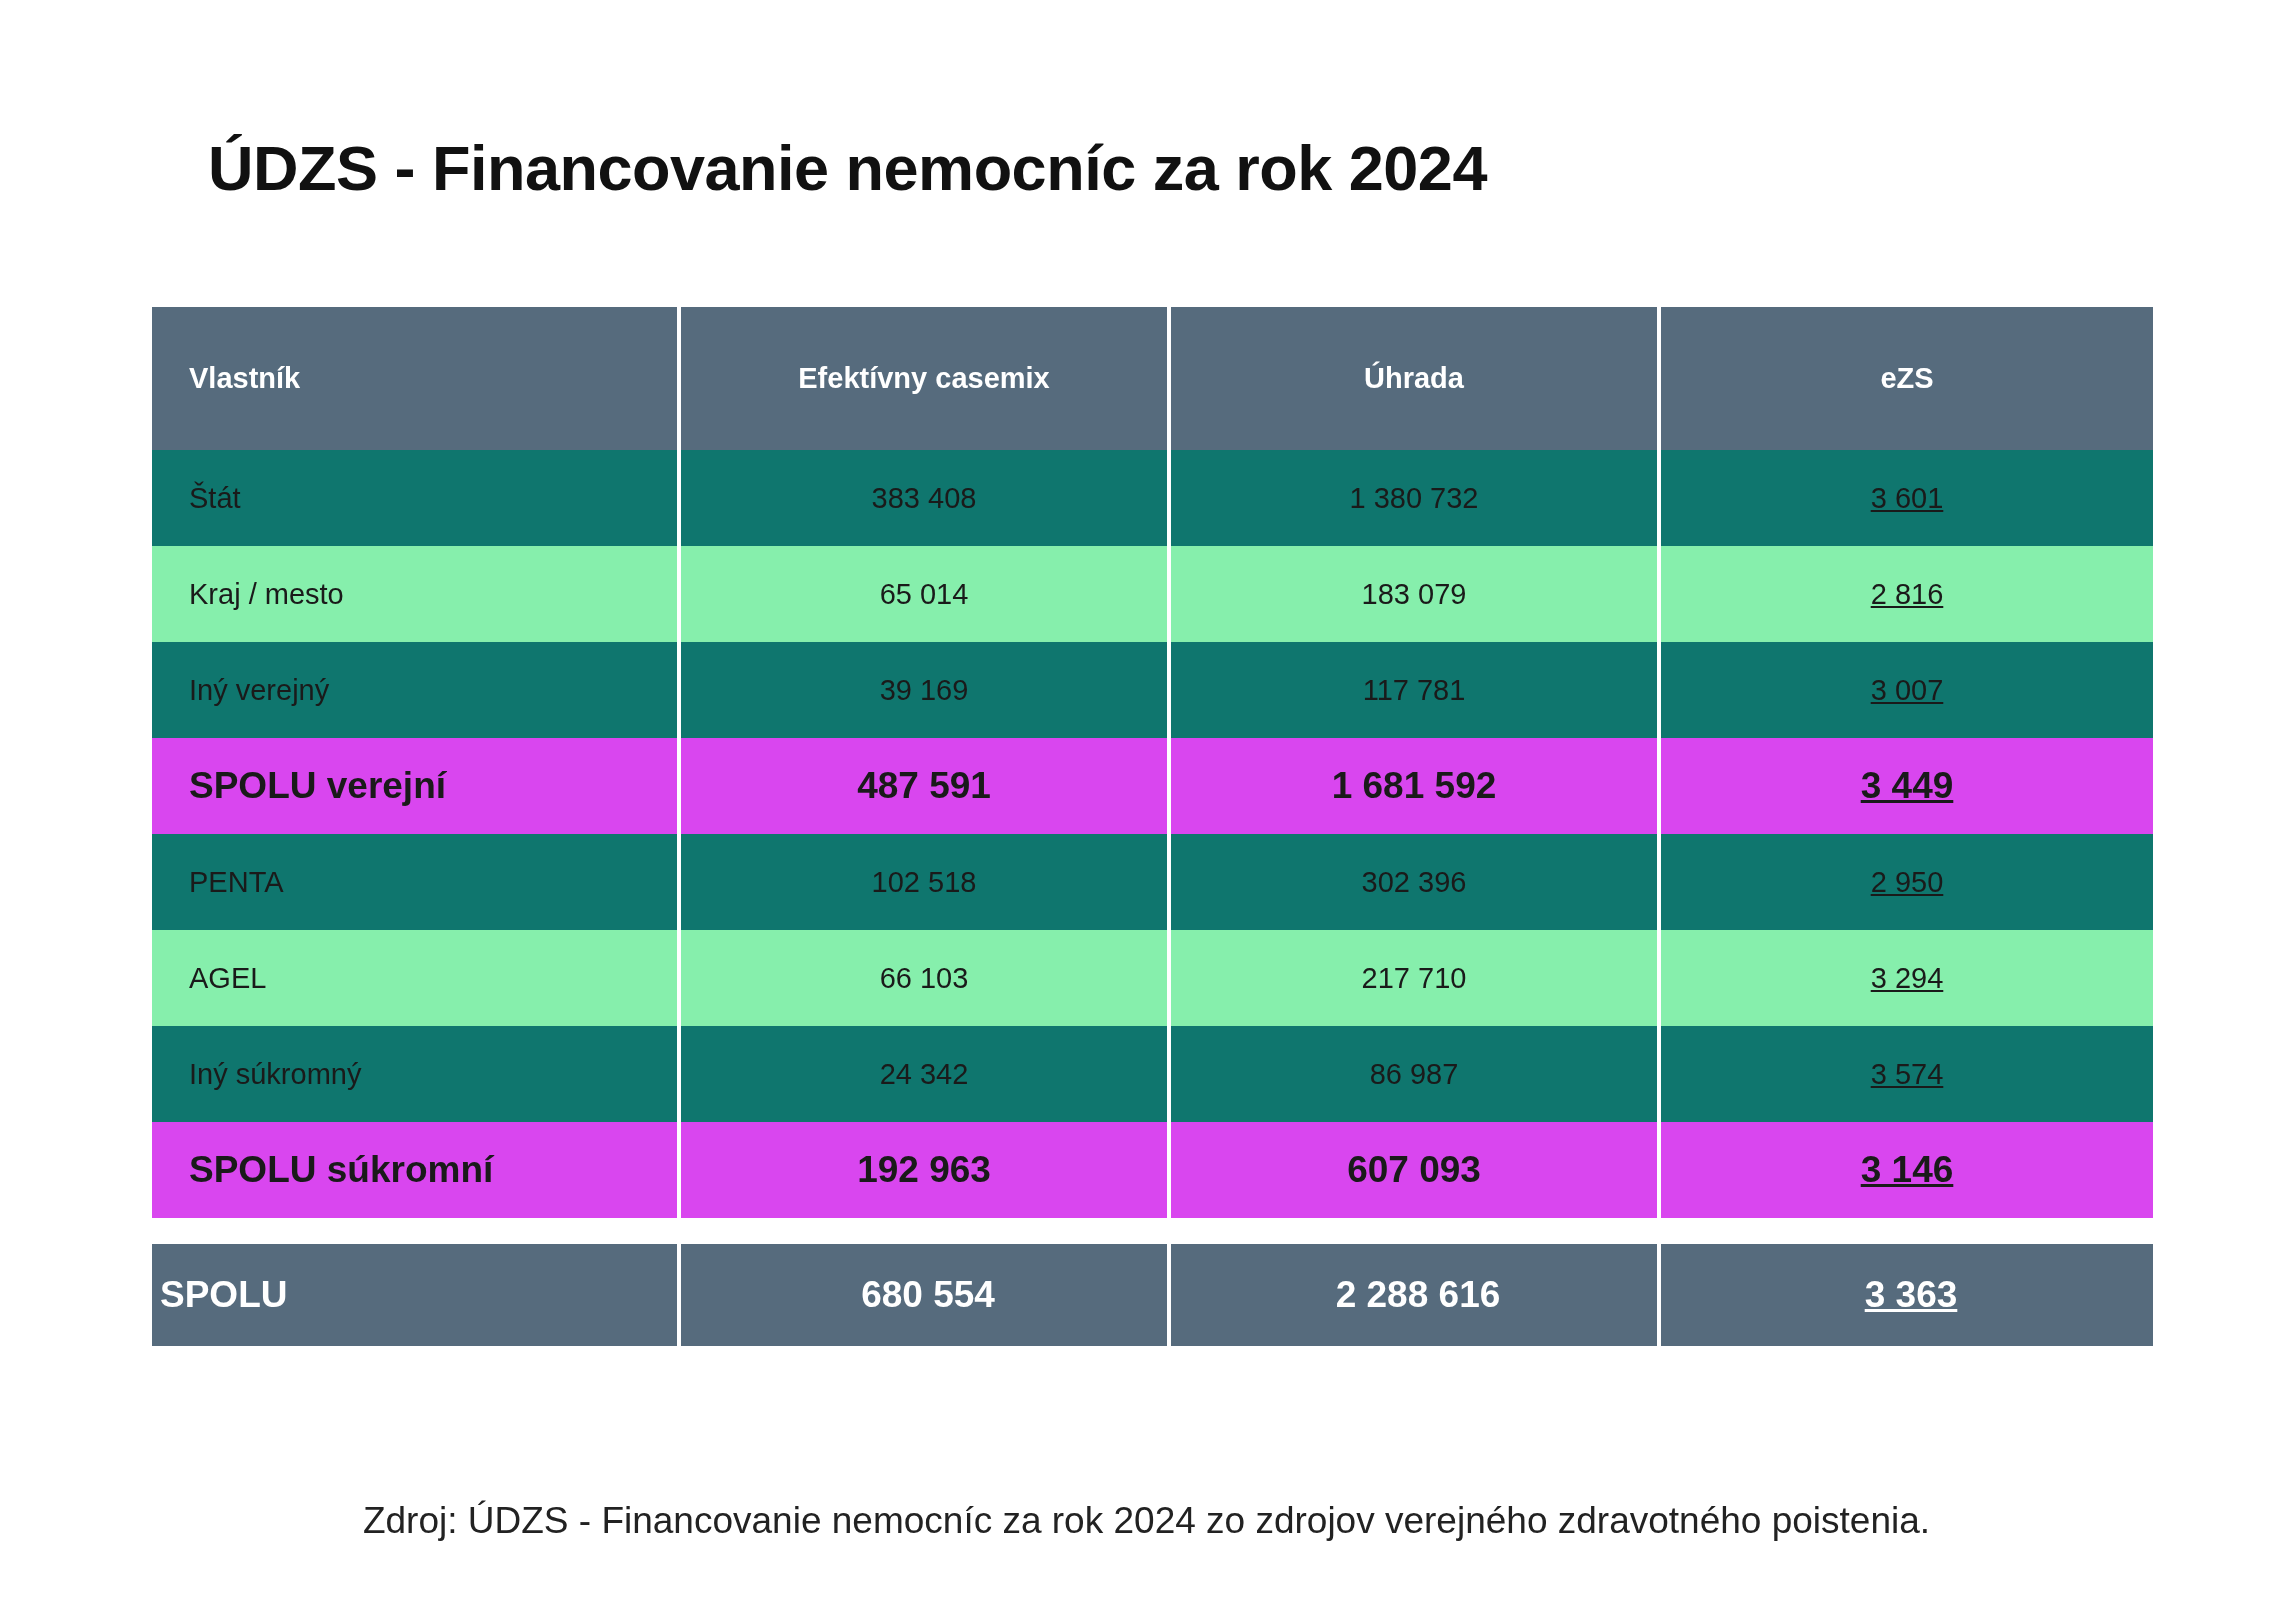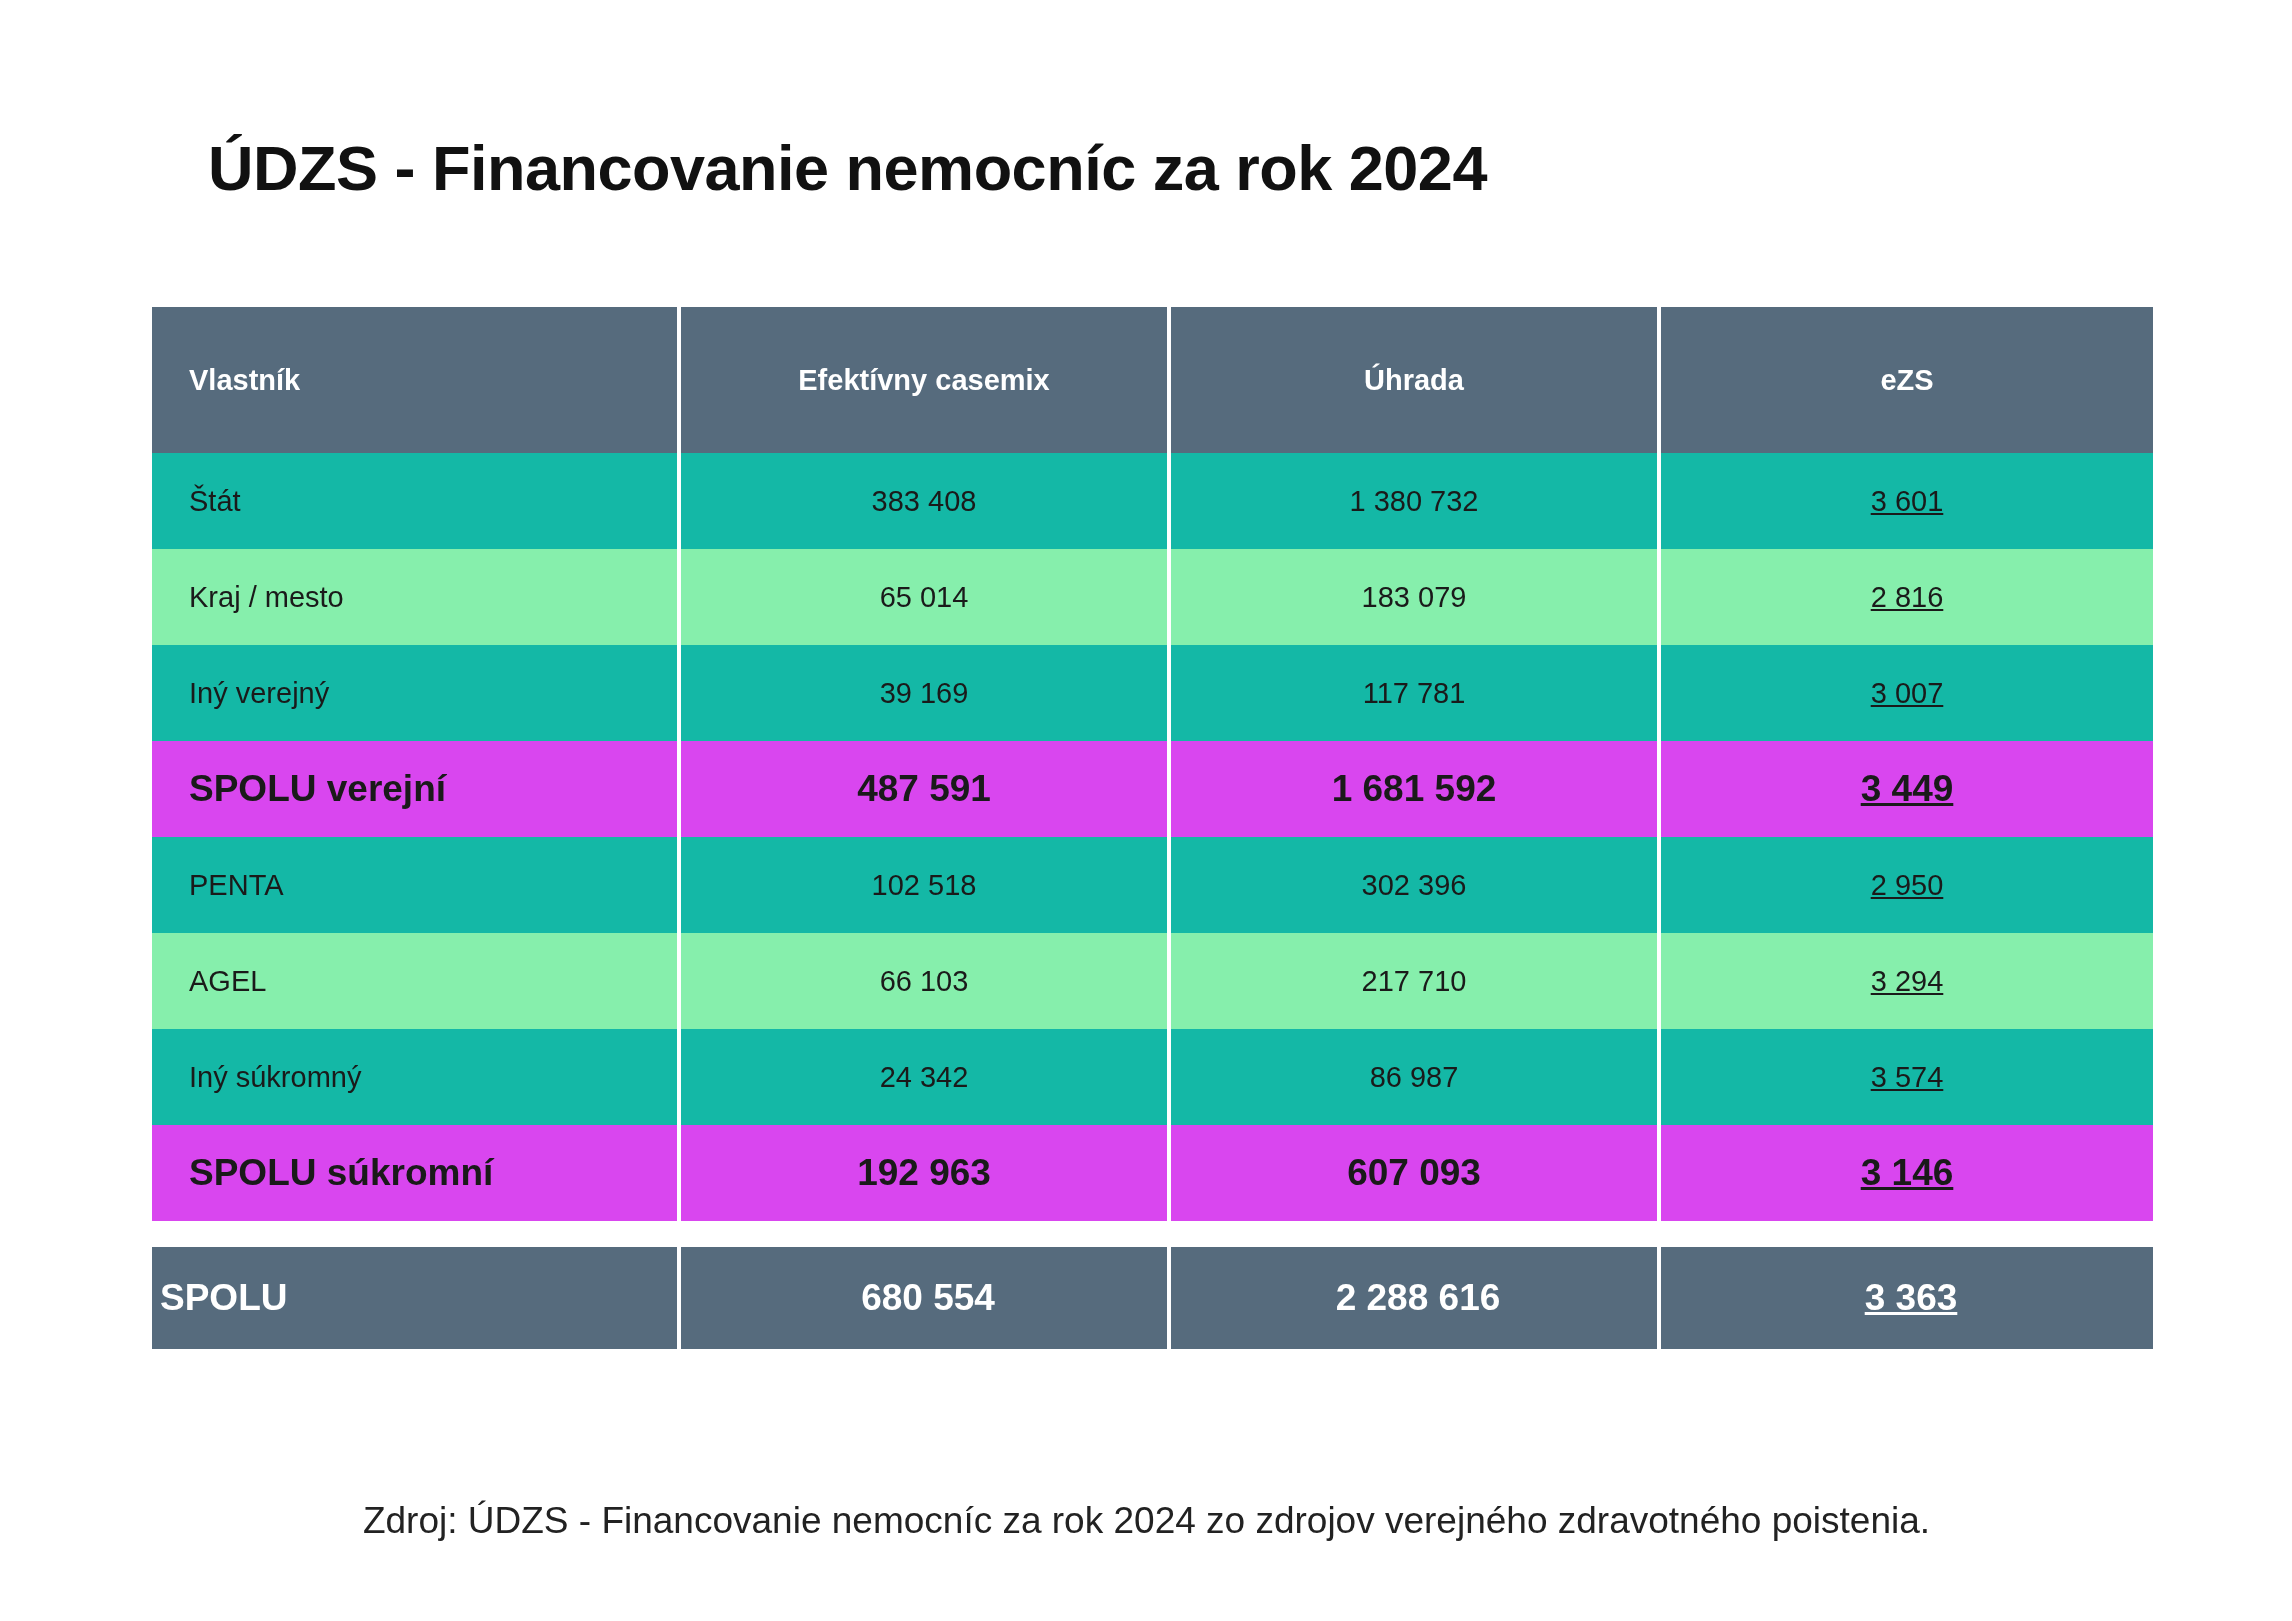--- a/index.html
+++ b/index.html
@@ -45,24 +45,24 @@
   table.data col.c-owner { width: 529px; }
   table.data col.c-case  { width: 490px; }
   table.data col.c-pay   { width: 490px; }
   table.data col.c-ezs   { width: 492px; }
 
   thead th {
     background: #566b7d;
     color: #ffffff;
     font-size: 29px;
     font-weight: 700;
-    height: 146px;
+    height: 127px;
     vertical-align: middle;
     border-right: 4.9px solid #ffffff;
-    padding: 0;
+    padding: 8px;
   }
   thead th:last-child { border-right: none; }
   thead th.owner {
     text-align: left;
     padding-left: 37px;
   }
   thead th.num { text-align: center; }
 
   tbody td {
     height: 96px;
@@ -72,21 +72,21 @@
     padding: 0;
     color: #1a1a1a;
   }
   tbody td:last-child { border-right: none; text-decoration: underline; }
   tbody td.owner {
     text-align: left;
     padding-left: 37px;
   }
   tbody td.num { text-align: center; }
 
-  tr.plain td { background: #14b8a6; }
+  tr.plain td { background: #0f766e; }
   tr.alt td { background: #86efac; }
 
   tr.sum td {
     background: #d946ef;
     font-weight: 700;
     font-size: 37px;
   }
   tr.sum td.owner { font-size: 37px; }
 
   tr.spacer td {

